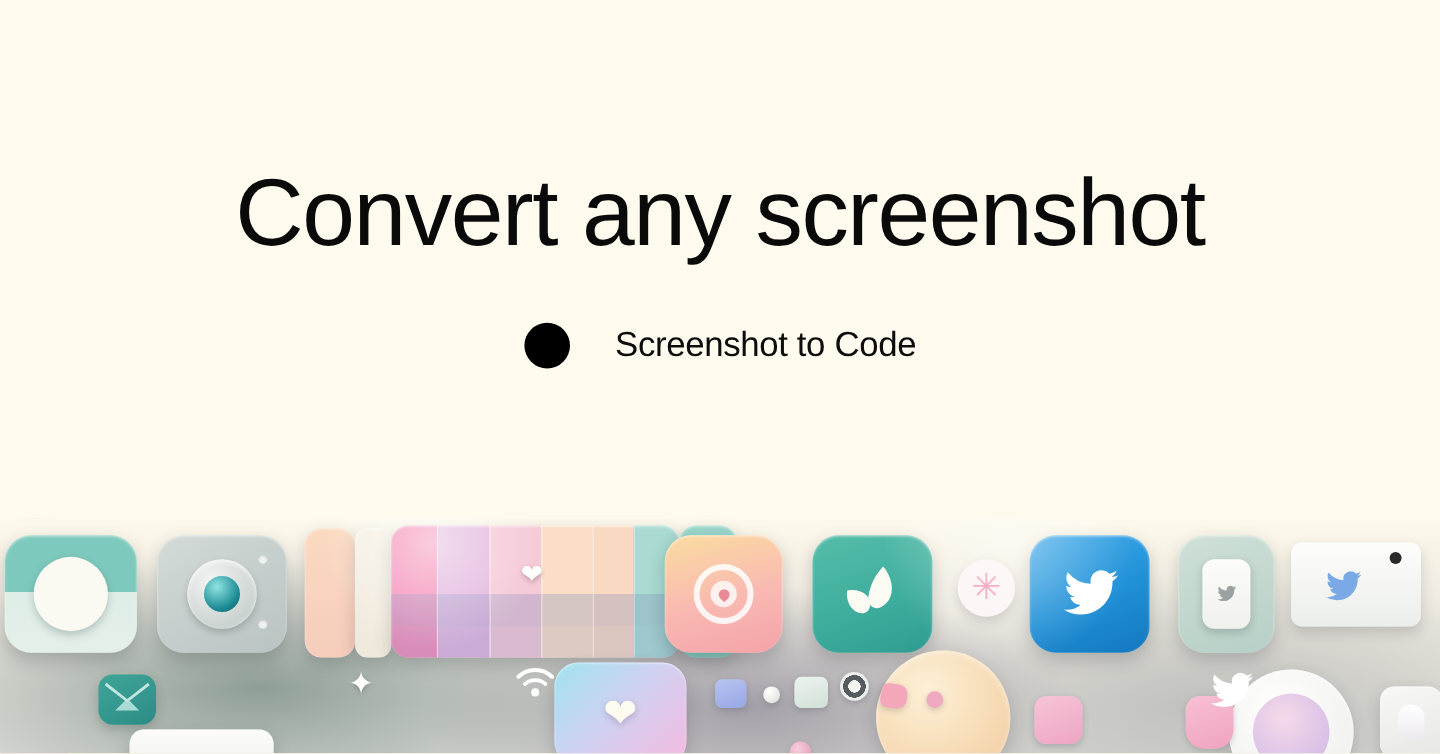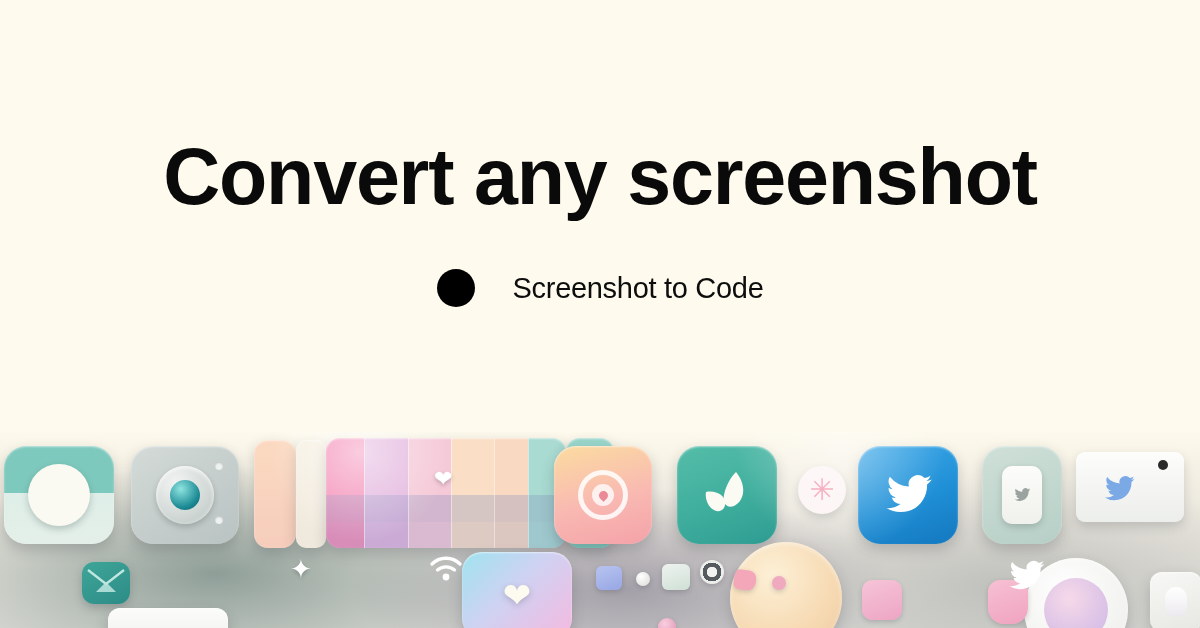--- a/index.html
+++ b/index.html
@@ -34,21 +34,21 @@
     display: flex;
     flex-direction: column;
     align-items: center;
     justify-content: center;
     z-index: 20;
   }
 
   .headline {
     font-size: 79px;
     line-height: 1.12;
-    font-weight: 700;
+    font-weight: 400;
     letter-spacing: -1.2px;
     color: #0a0a0a;
     text-align: center;
     max-width: 980px;
   }
 
   .brand {
     display: flex;
     align-items: center;
     justify-content: flex-start;

